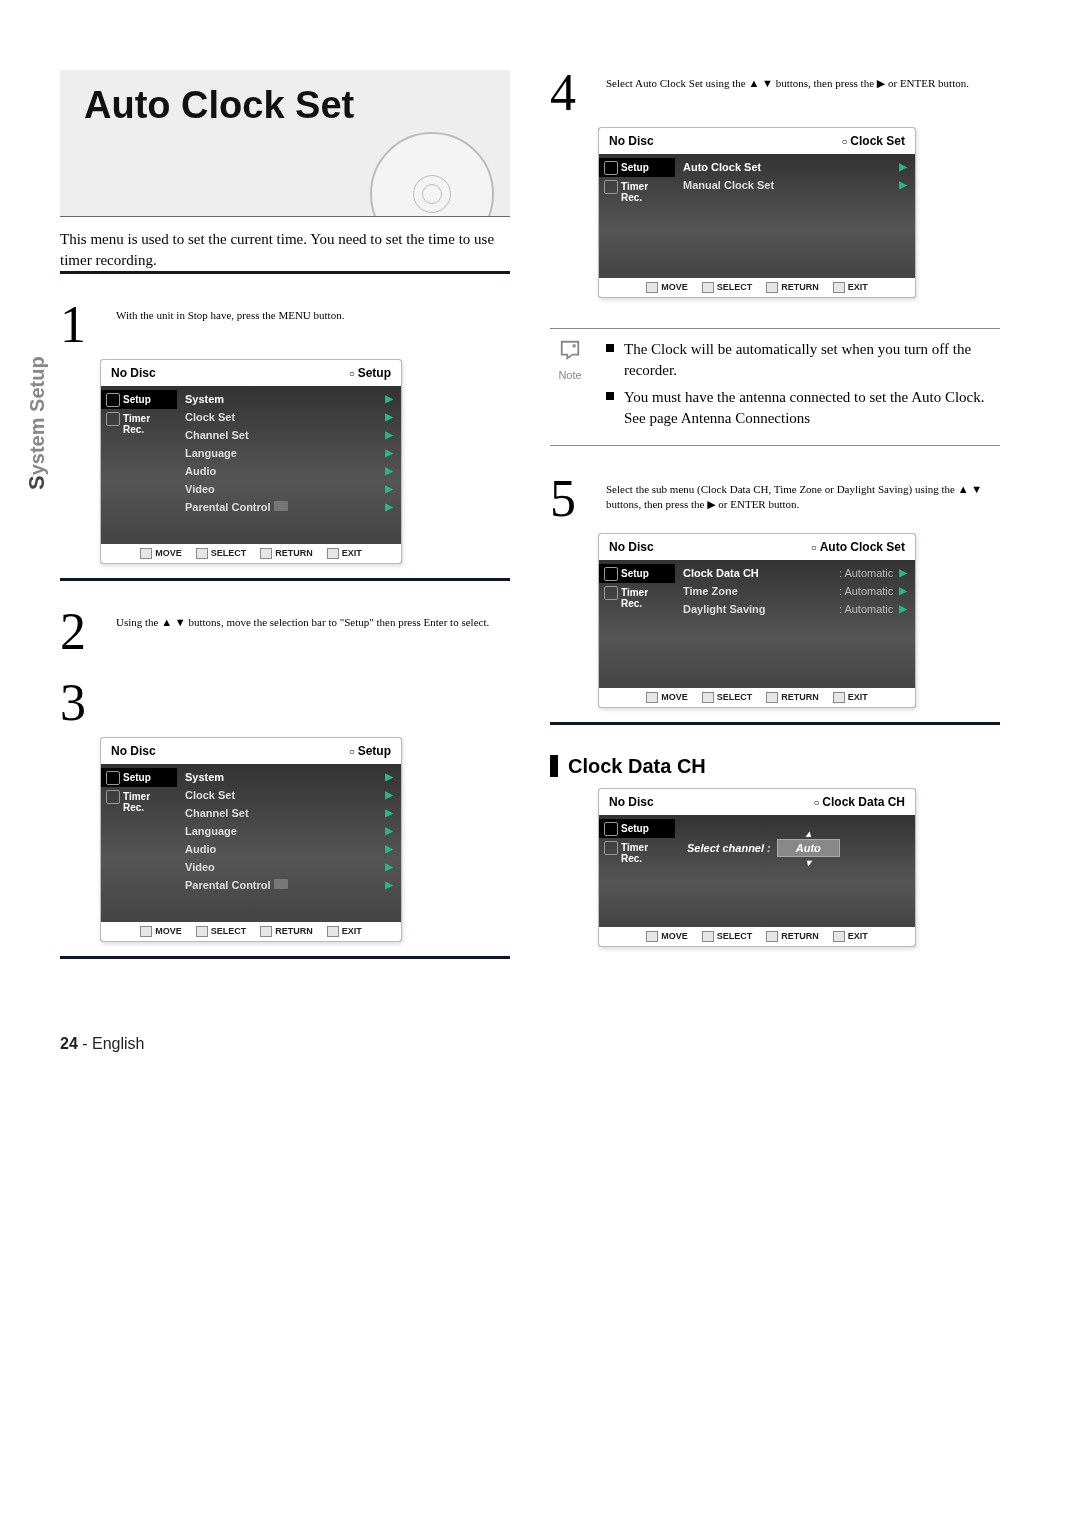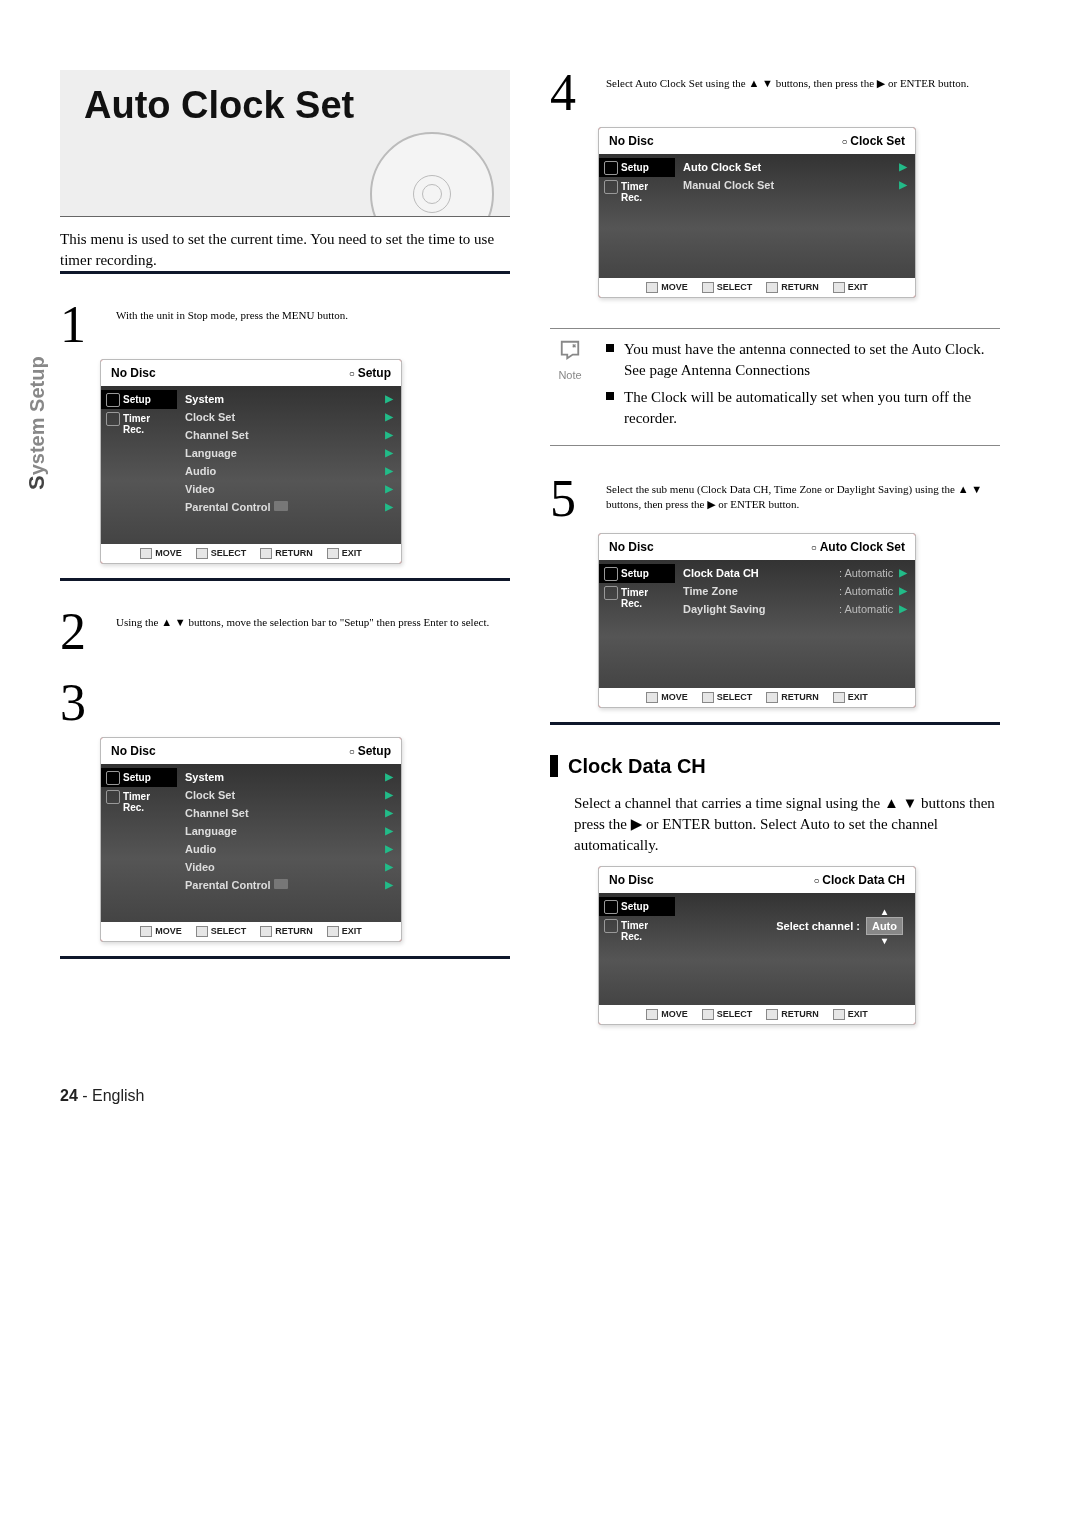--- a/index.html
+++ b/index.html
@@ -220,24 +220,24 @@
   }
   .section-bar {width:8px;height:22px;background:#000;}
   .section-heading h2{
     font-family:Arial,sans-serif;font-weight:bold;font-size:20px;margin:0;
   }
   .section-body {
     font-size:15px;line-height:1.4;padding-left:24px;margin-bottom:10px;
   }
   .osd-center-line {
     font-weight:bold;font-size:11px;color:#fff;padding:20px 6px;
-    display:flex;justify-content:flex-end;align-items:center;gap:6px;
+    display:flex;justify-content:flex-start;align-items:center;gap:6px;font-style:italic;
   }
   .auto-box{
-    background:#888;color:#fff;padding:2px 5px;border:1px solid #aaa;display:inline-flex;align-items:center;gap:4px;position:relative;
+    background:#888;color:#fff;padding:2px 18px;border:1px solid #aaa;display:inline-flex;align-items:center;gap:4px;position:relative;
   }
   .auto-box::before{content:"▴";position:absolute;top:-12px;left:50%;transform:translateX(-50%);font-size:10px;color:#fff;}
   .auto-box::after{content:"▾";position:absolute;bottom:-12px;left:50%;transform:translateX(-50%);font-size:10px;color:#fff;}
   .footer {
     margin-top: 48px;
     font-size: 16px;
     font-family: Arial, sans-serif;
     color:#222;
   }
   .footer .pg {font-weight:bold;}
@@ -259,21 +259,21 @@
           <div class="disc-inner">
               <div class="disc-inner2"></div>
             </div>
         </div>
       </div>
 
       <p class="intro ruled">This menu is used to set the current time. You need to set the time to use timer recording.</p>
 
       <div class="step">
         <div class="step-num">1</div>
-        <div class="step-text">With the unit in Stop mode, press the MENU button.</div>
+        <div class="step-text">With the unit in Stop have, press the MENU button.</div>
       </div>
 
       <div class="osd">
         <div class="osd-head">
           <span>No Disc</span>
           <span class="crumb">Setup</span>
         </div>
         <div class="osd-body">
           <div class="osd-side">
             <div class="osd-side-item active"><span class="ic"></span><span>Setup</span></div>
@@ -421,22 +421,22 @@
 
       <div class="hr-block">
         <div class="note-icon-col">
           <svg class="note-icon" viewBox="0 0 24 24">
             <path d="M3 3 L21 3 L21 17 L15 17 L9 21 L9 17 L3 17 Z" fill="none" stroke="#888" stroke-width="2"></path>
             <path d="M15 6 L18 9 M18 6 L15 9" stroke="#888" stroke-width="1.5"></path>
           </svg>
           <div class="note-label">Note</div>
         </div>
         <ul class="note-list">
+          <li>The Clock will be automatically set when you turn off the recorder.</li>
           <li>You must have the antenna connected to set the Auto Clock. See page Antenna Connections</li>
-          <li>The Clock will be automatically set when you turn off the recorder.</li>
         </ul>
       </div>
 
       <div class="step">
         <div class="step-num">5</div>
         <div class="step-text">Select the sub menu (Clock Data CH, Time Zone or Daylight Saving) using the ▲ ▼ buttons, then press the ▶ or ENTER button.</div>
       </div>
 
       <div class="osd">
         <div class="osd-head">
@@ -479,21 +479,20 @@
           <span><span class="ficon"></span><span>EXIT</span></span>
         </div>
       </div>
 
       <div class="ruled"></div>
 
       <div class="section-heading">
         <div class="section-bar"></div>
         <h2>Clock Data CH</h2>
       </div>
-      <p class="section-body">Select a channel that carries a time signal using the ▲ ▼ buttons then press the ▶ or ENTER button. Select Auto to set the channel automatically.</p>
 
       <div class="osd">
         <div class="osd-head">
           <span>No Disc</span>
           <span class="crumb">Clock Data CH</span>
         </div>
         <div class="osd-body">
           <div class="osd-side">
             <div class="osd-side-item active"><span class="ic"></span><span>Setup</span></div>
             <div class="osd-side-item"><span class="ic"></span><span>Timer Rec.</span></div>

